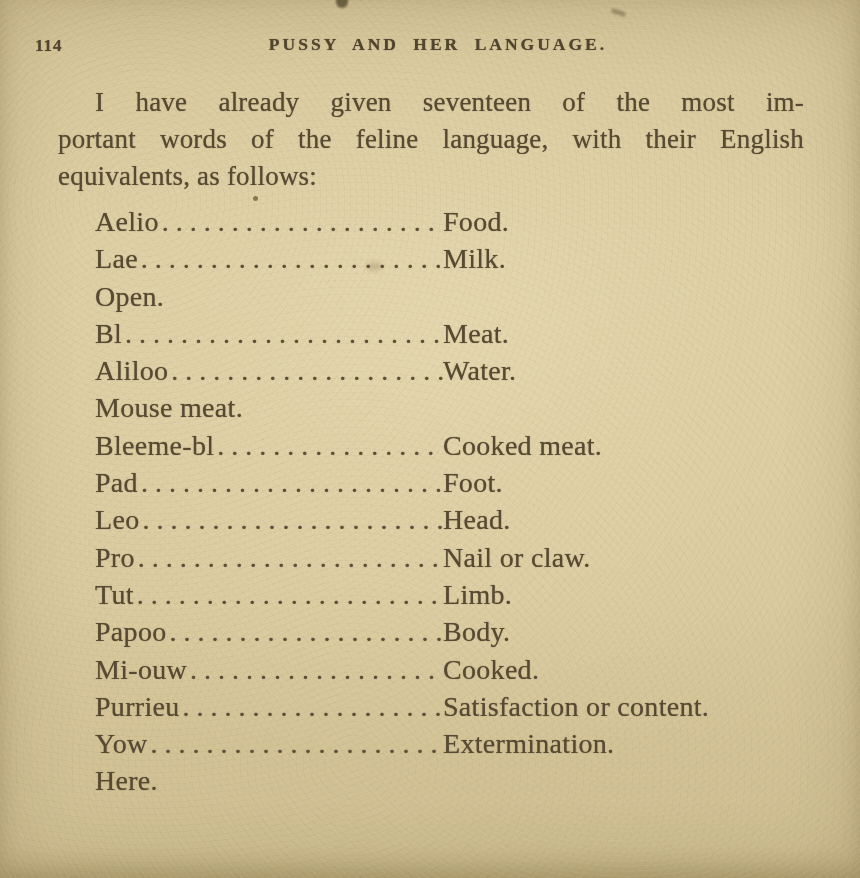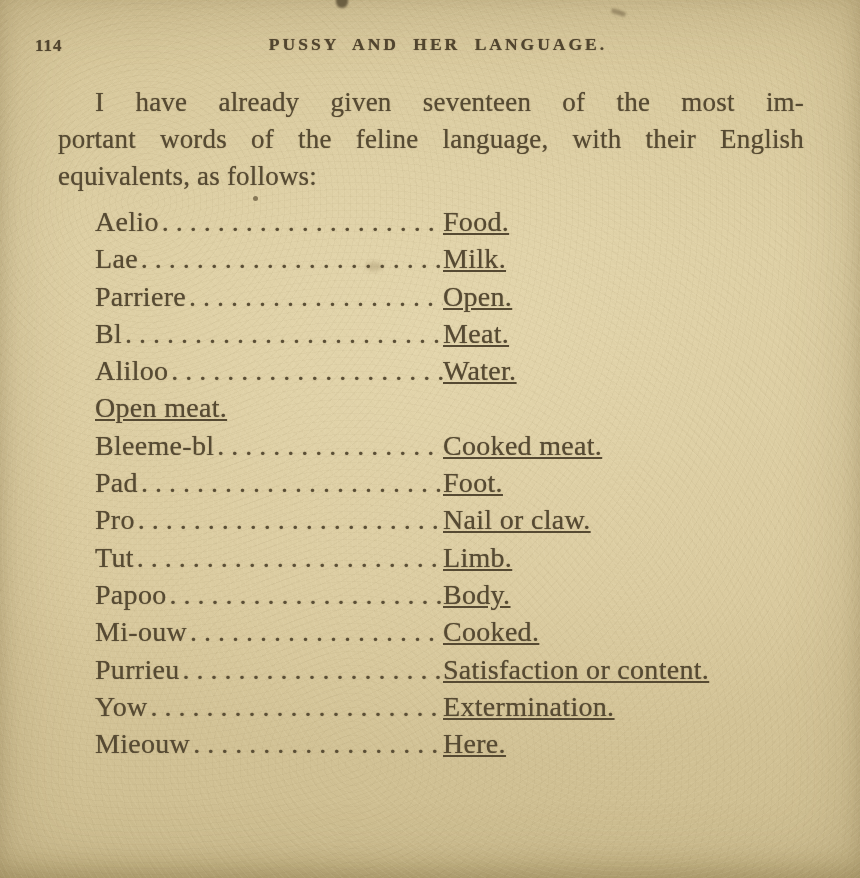--- a/index.html
+++ b/index.html
@@ -65,21 +65,21 @@
     display:flex;align-items:baseline;
     width:348px;overflow:hidden;flex:0 0 348px;
   }
   .g-word{flex:0 0 auto;}
   .g-dots{
     flex:1 1 auto;overflow:hidden;white-space:nowrap;
     margin-left:3px;letter-spacing:7px;
     color:#5a4e36;
   }
   .g-dots::after{content:"..........................................";}
-  .g-def{flex:0 0 auto;text-decoration:underline;}
+  .g-def{flex:0 0 auto;}
 
   
   .artifact{position:absolute;pointer-events:none;}
   .a-blob{left:336px;top:-2px;width:12px;height:10px;border-radius:0 0 6px 6px;
           background:#5d5136;opacity:.85;filter:blur(1px);}
   .a-dash{left:611px;top:10px;width:15px;height:5px;border-radius:3px;
           background:#7d6d4d;opacity:.6;filter:blur(1px);transform:rotate(18deg);}
   .a-dot{left:253px;top:196px;width:5px;height:5px;border-radius:50%;
          background:#6a5b3e;opacity:.75;filter:blur(0.5px);}
   .a-smudge{left:366px;top:262px;width:16px;height:9px;border-radius:50%;
@@ -113,59 +113,62 @@
         <span class="g-def">Food.</span>
     </div>
     <div class="g-row">
       <span class="g-left">
           <span class="g-word">Lae</span>
           <span class="g-dots"></span>
         </span>
         <span class="g-def">Milk.</span>
     </div>
     <div class="g-row">
-      <span class="g-left">
-          <span class="g-word">Parriere</span>
-          <span class="g-dots"></span>
-        </span>
         <span class="g-def">Open.</span>
     </div>
     <div class="g-row">
       <span class="g-left">
           <span class="g-word">Bl</span>
           <span class="g-dots"></span>
         </span>
         <span class="g-def">Meat.</span>
     </div>
     <div class="g-row">
       <span class="g-left">
           <span class="g-word">Aliloo</span>
           <span class="g-dots"></span>
         </span>
         <span class="g-def">Water.</span>
     </div>
     <div class="g-row">
-        <span class="g-def">Open meat.</span>
+        <span class="g-def">Mouse meat.</span>
     </div>
     <div class="g-row">
       <span class="g-left">
           <span class="g-word">Bleeme-bl</span>
           <span class="g-dots"></span>
         </span>
         <span class="g-def">Cooked meat.</span>
     </div>
     <div class="g-row">
       <span class="g-left">
           <span class="g-word">Pad</span>
           <span class="g-dots"></span>
         </span>
         <span class="g-def">Foot.</span>
     </div>
     <div class="g-row">
       <span class="g-left">
+          <span class="g-word">Leo</span>
+          <span class="g-dots"></span>
+        </span>
+        <span class="g-def">Head.</span>
+    </div>
+    <div class="g-row">
+      <span class="g-left">
           <span class="g-word">Pro</span>
           <span class="g-dots"></span>
         </span>
         <span class="g-def">Nail or claw.</span>
     </div>
     <div class="g-row">
       <span class="g-left">
           <span class="g-word">Tut</span>
           <span class="g-dots"></span>
         </span>
@@ -193,21 +196,17 @@
         <span class="g-def">Satisfaction or content.</span>
     </div>
     <div class="g-row">
       <span class="g-left">
           <span class="g-word">Yow</span>
           <span class="g-dots"></span>
         </span>
         <span class="g-def">Extermination.</span>
     </div>
     <div class="g-row">
-      <span class="g-left">
-          <span class="g-word">Mieouw</span>
-          <span class="g-dots"></span>
-        </span>
         <span class="g-def">Here.</span>
     </div>
   </div>
 
 </div>
 
 </body></html>

